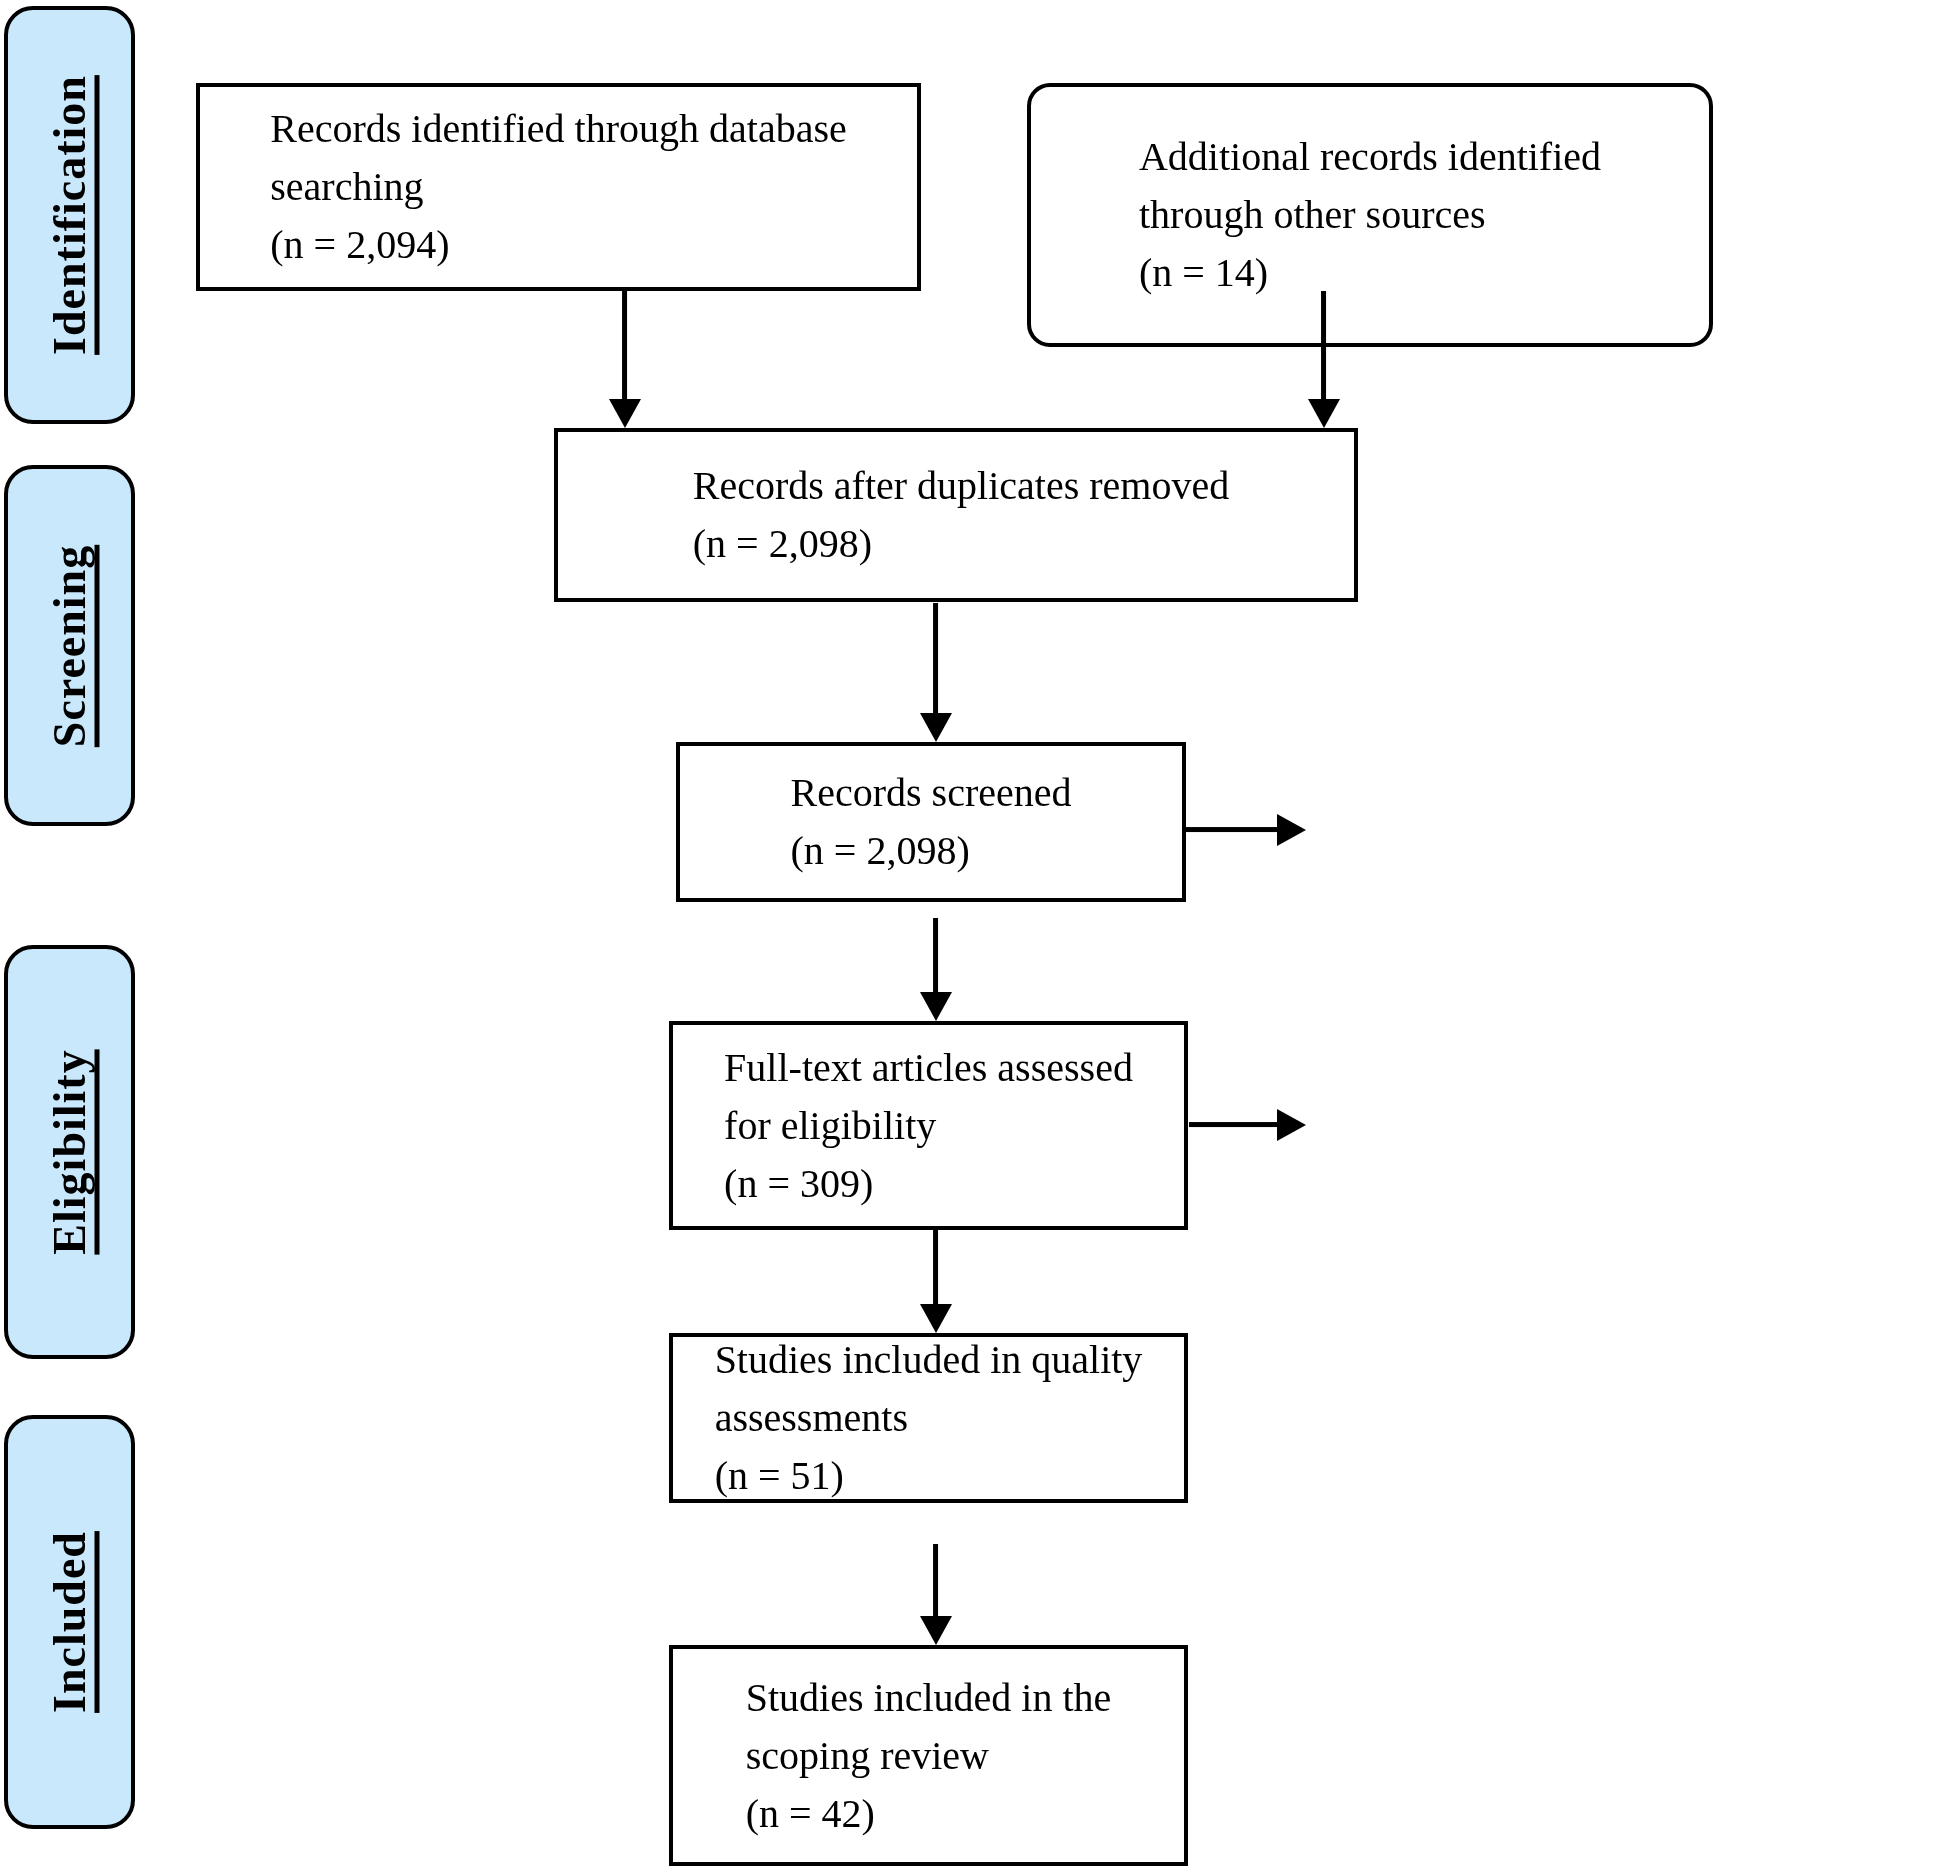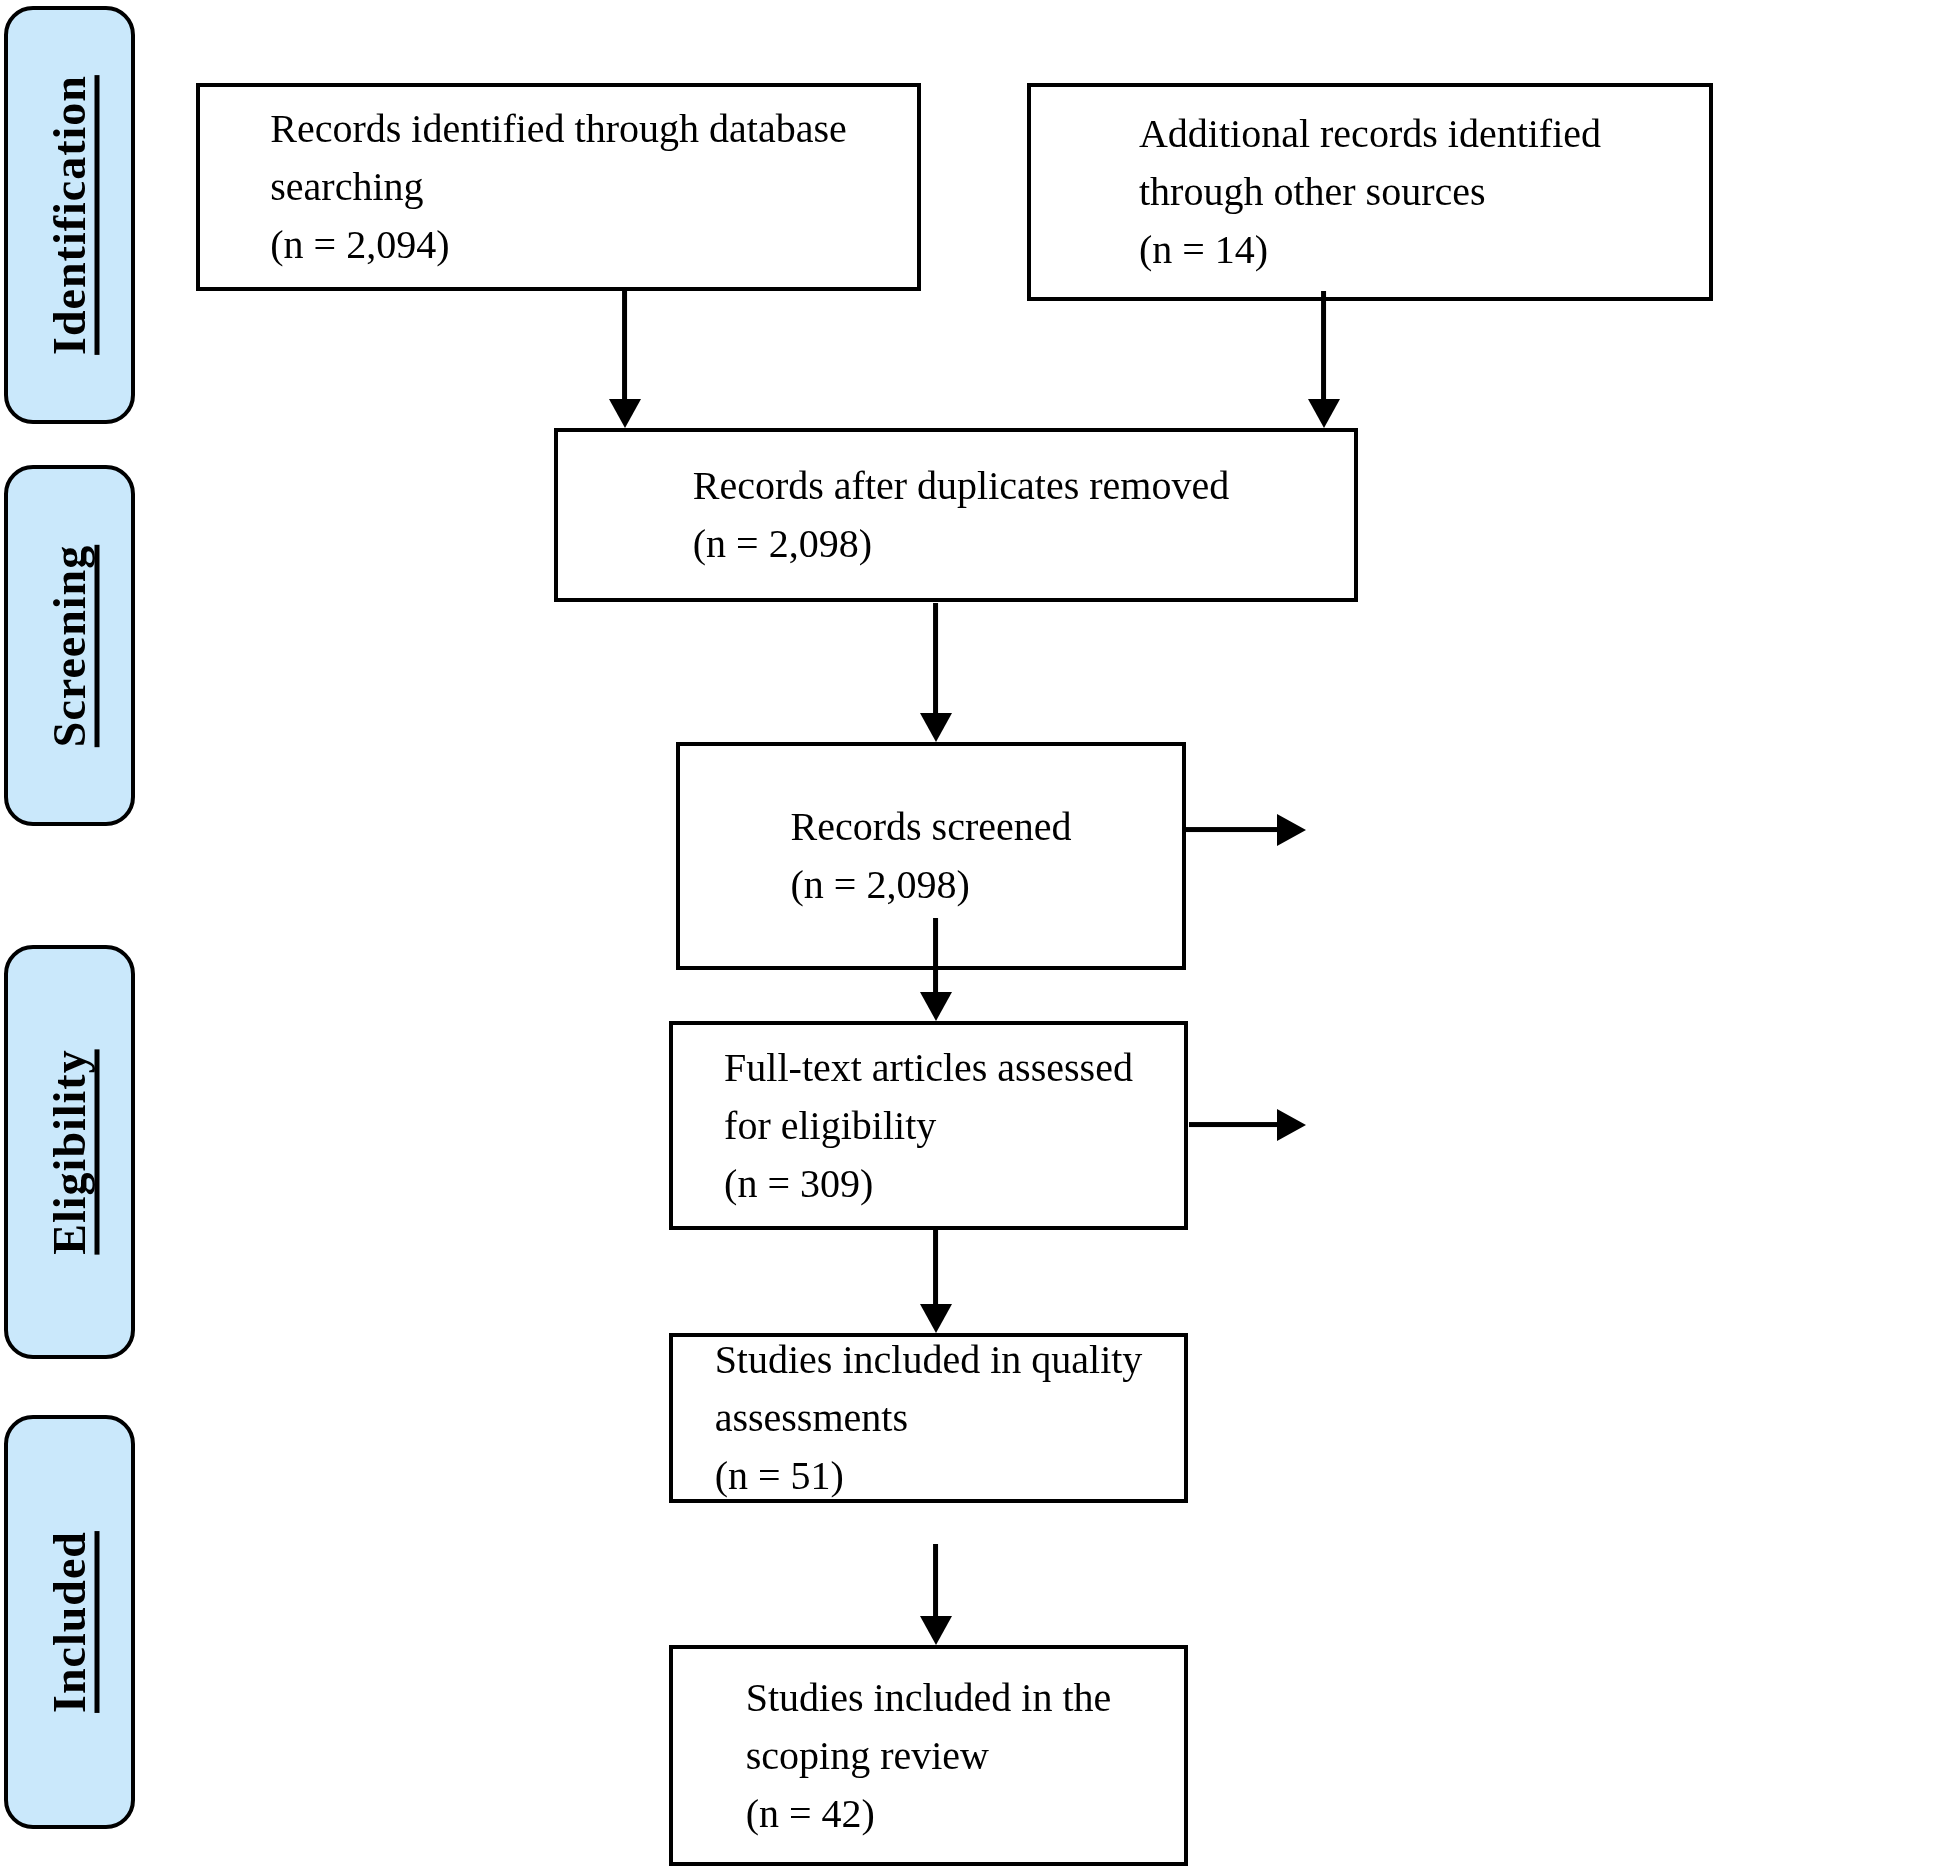--- a/index.html
+++ b/index.html
@@ -115,32 +115,32 @@
   <div class="stage" style="top: 1415px; height: 414px; background-color: rgb(202, 232, 251);">
     <span class="stage-label">Included</span>
   </div>
 
   <div class="fbox" style="left:196px; top:83px; width:725px; height:208px;">
     <div class="box-text">Records identified through database
 searching
 (n = 2,094)</div>
   </div>
 
-  <div class="fbox" style="left:1027px; top:83px; width:686px; height:218px;">
+  <div class="fbox" style="left:1027px; top:83px; width:686px; height:264px;border-radius:23px;">
     <div class="box-text">Additional records identified
 through other sources
 (n = 14)</div>
   </div>
 
   <div class="fbox" style="left:554px; top:428px; width:804px; height:174px;padding-left:10px;">
     <div class="box-text">Records after duplicates removed
 (n = 2,098)</div>
   </div>
 
-  <div class="fbox" style="left:676px; top:742px; width:510px; height:228px;">
+  <div class="fbox" style="left:676px; top:742px; width:510px; height:160px;">
     <div class="box-text">Records screened
 (n = 2,098)</div>
   </div>
 
 
   <div class="fbox" style="left:669px; top:1021px; width:519px; height:209px;">
     <div class="box-text">Full-text articles assessed
 for eligibility
 (n = 309)</div>
   </div>

